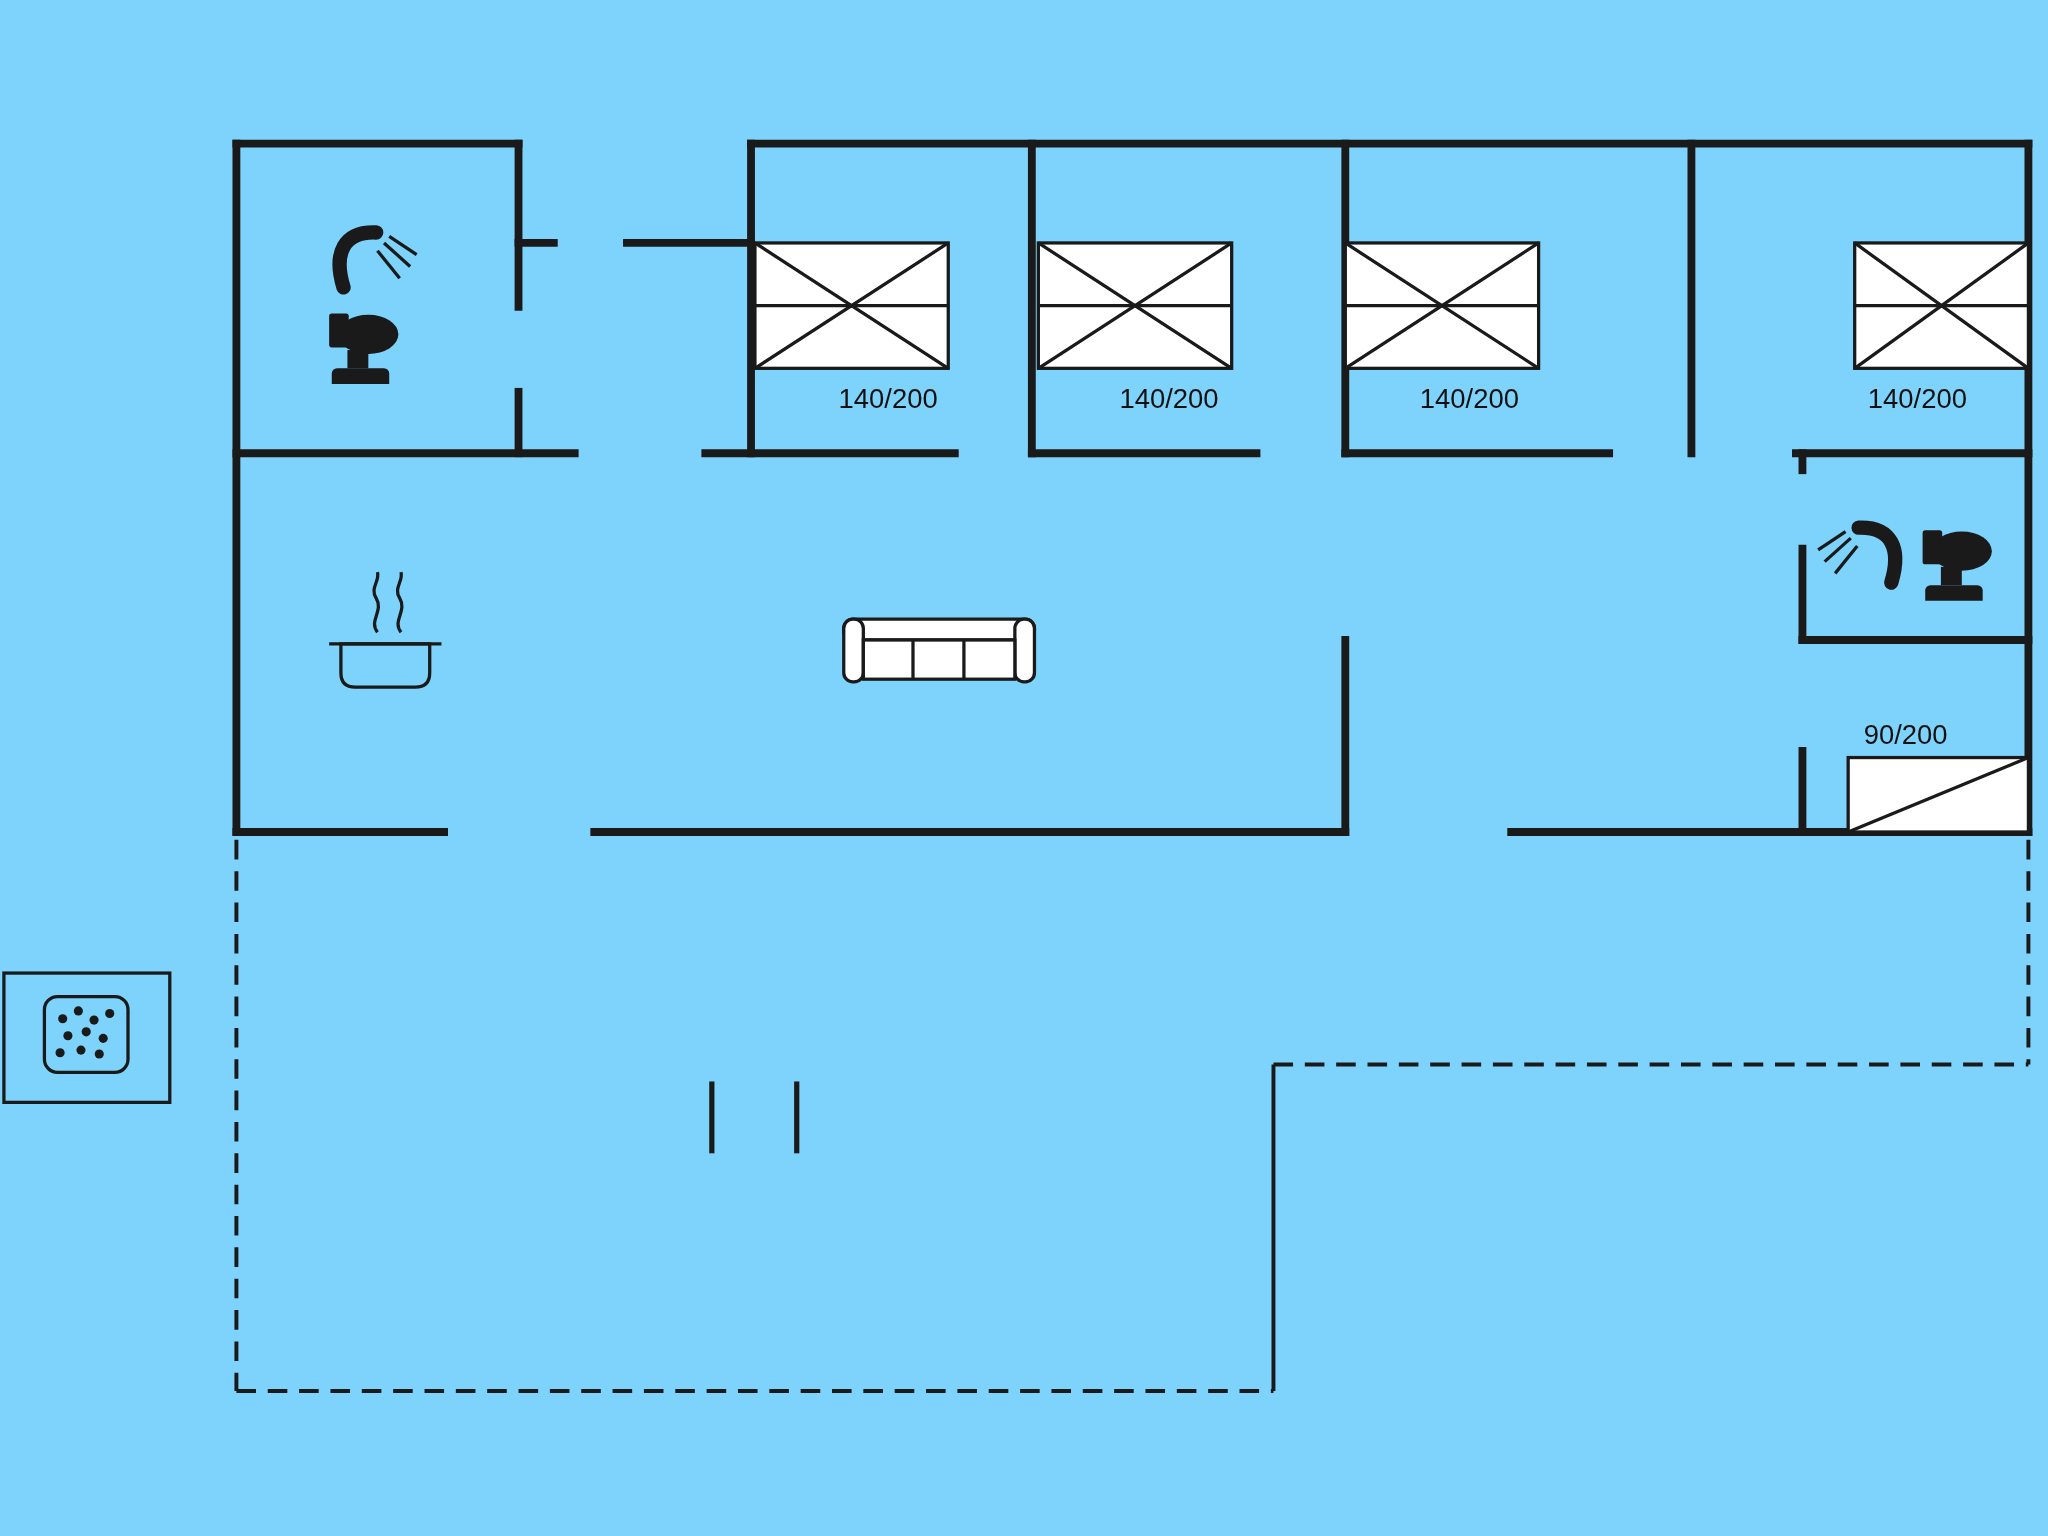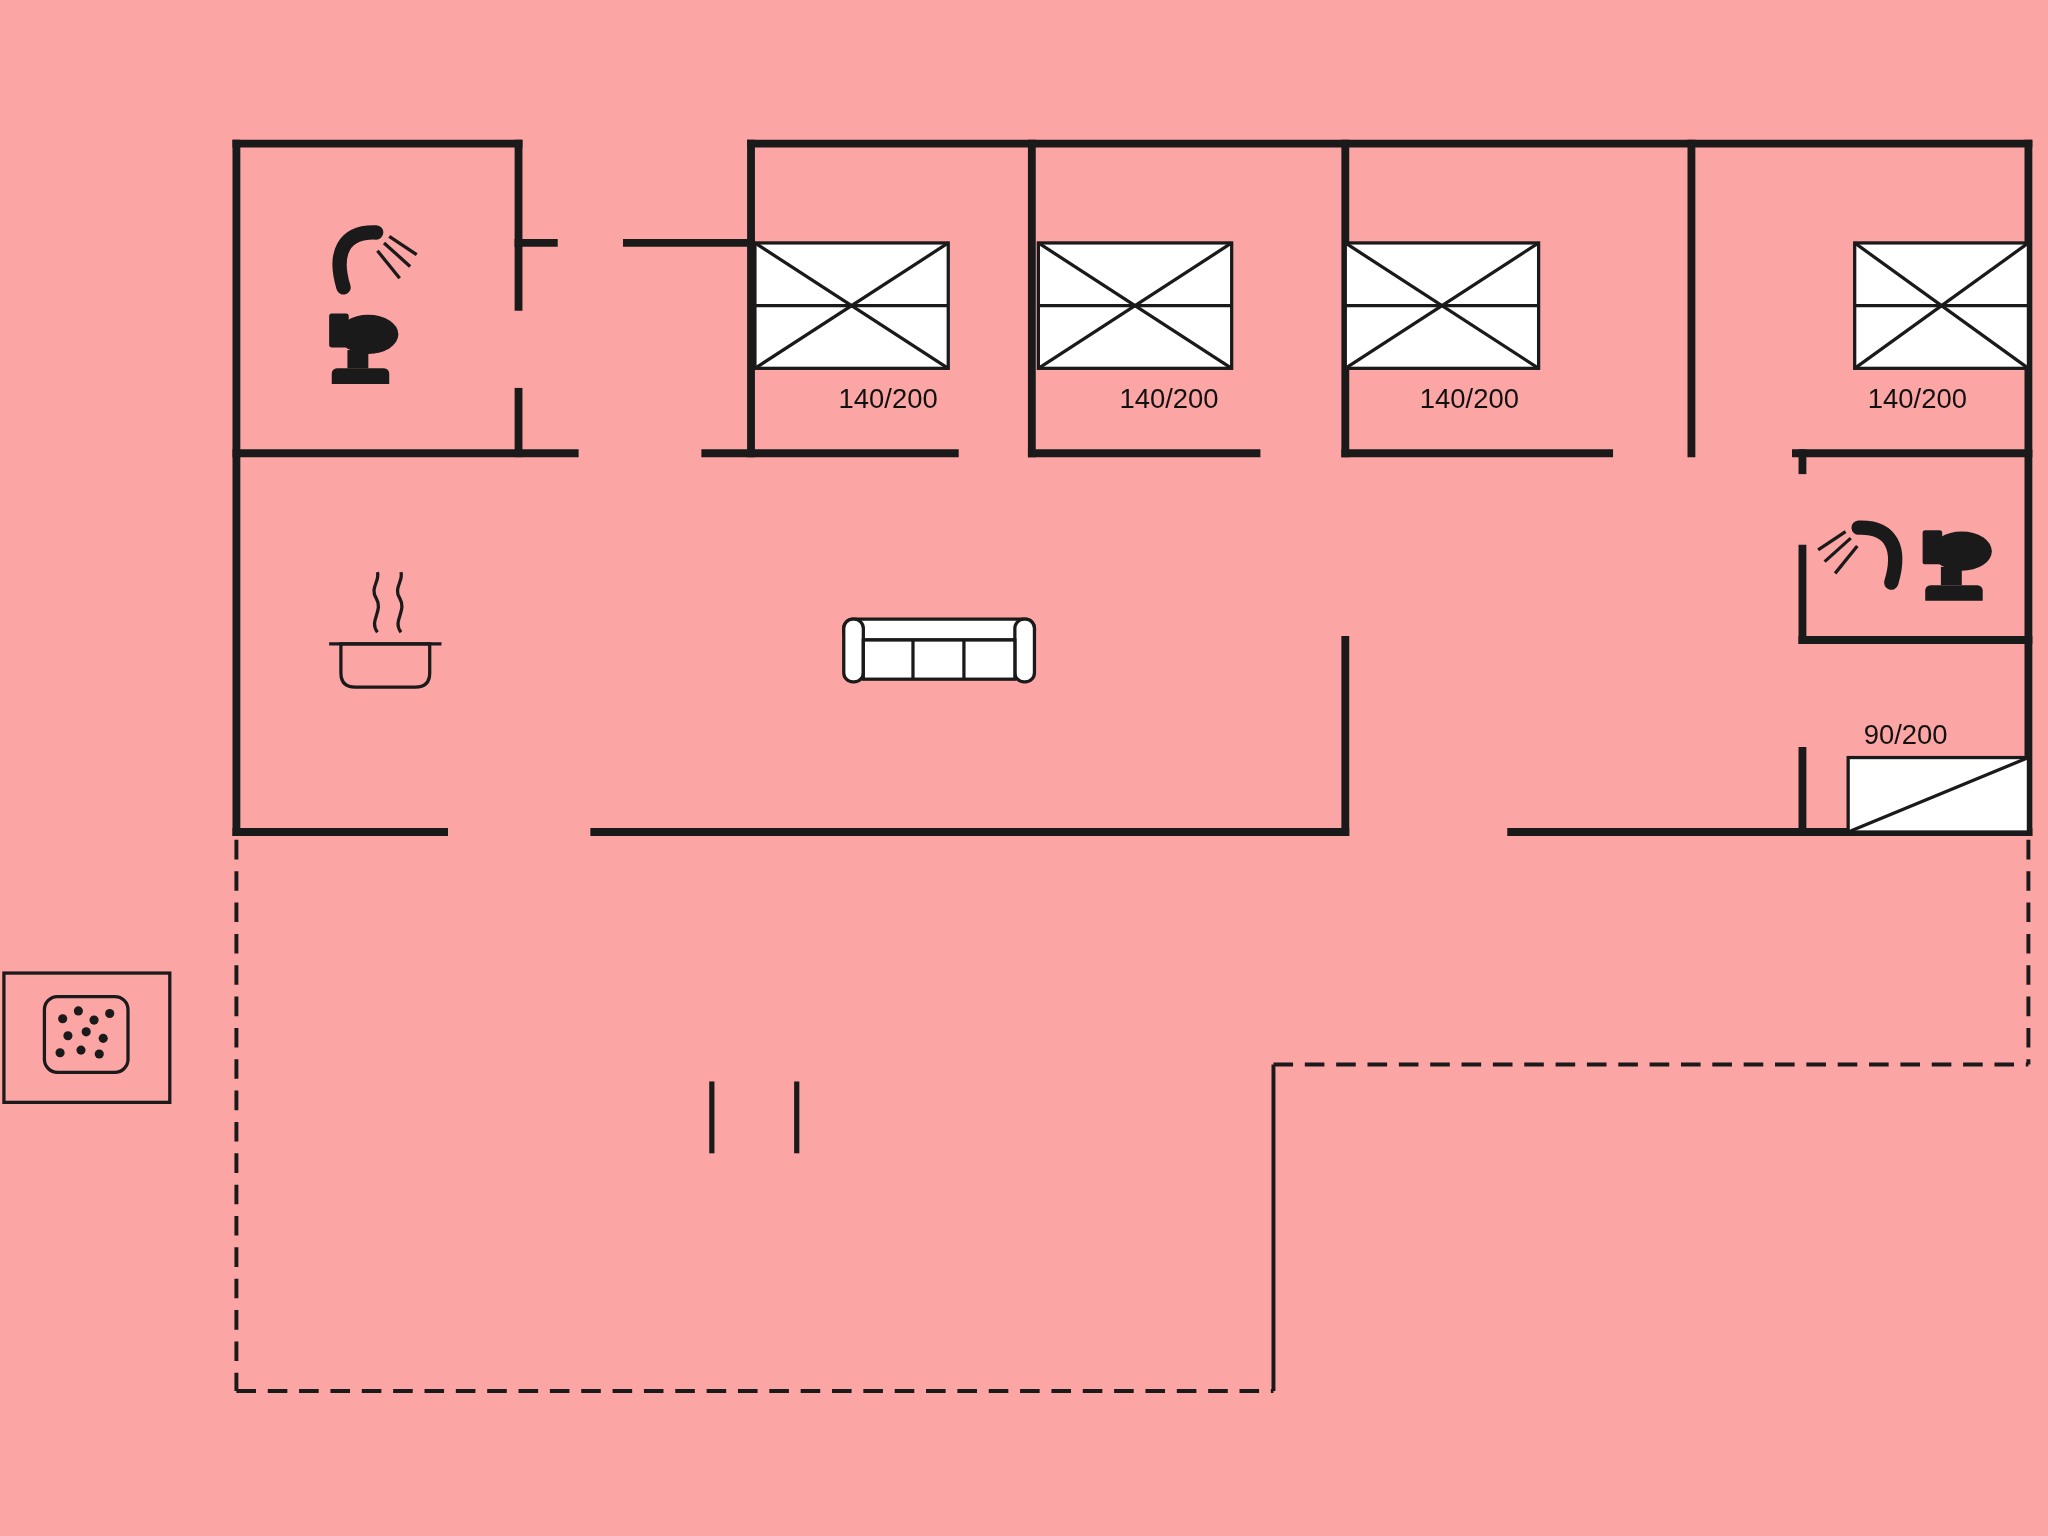--- a/index.html
+++ b/index.html
@@ -1,17 +1,17 @@
 <!DOCTYPE html>
 <html><head>
 <meta charset="utf-8">
 <title>Floor plan</title>
 <style>
   html,body{margin:0;padding:0;background:#ffffff;}
-  .stage{width:2048px;height:1536px;background:#fca5a5;position:relative;overflow:hidden;}
+  .stage{width:2048px;height:1536px;background:#7dd3fc;position:relative;overflow:hidden;}
   svg{display:block;width:100%;height:100%;}
   .wall{stroke:#1a1a1a;stroke-width:6;fill:none;stroke-linecap:square;}
   .thin{stroke:#1a1a1a;stroke-width:3;fill:none;}
   .dash{stroke:#1a1a1a;stroke-width:3;fill:none;stroke-dasharray:15 9;}
   .tick{stroke:#1a1a1a;stroke-width:4;fill:none;}
   .furn{stroke:#1a1a1a;stroke-width:2.5;fill:#ffffff;}
   .furnline{stroke:#1a1a1a;stroke-width:2.5;fill:none;}
   .solidicon{fill:#1a1a1a;stroke:none;}
   .lbl{font-family:"Liberation Sans",sans-serif;font-size:21px;fill:#111111;text-anchor:middle;}
 </style>

